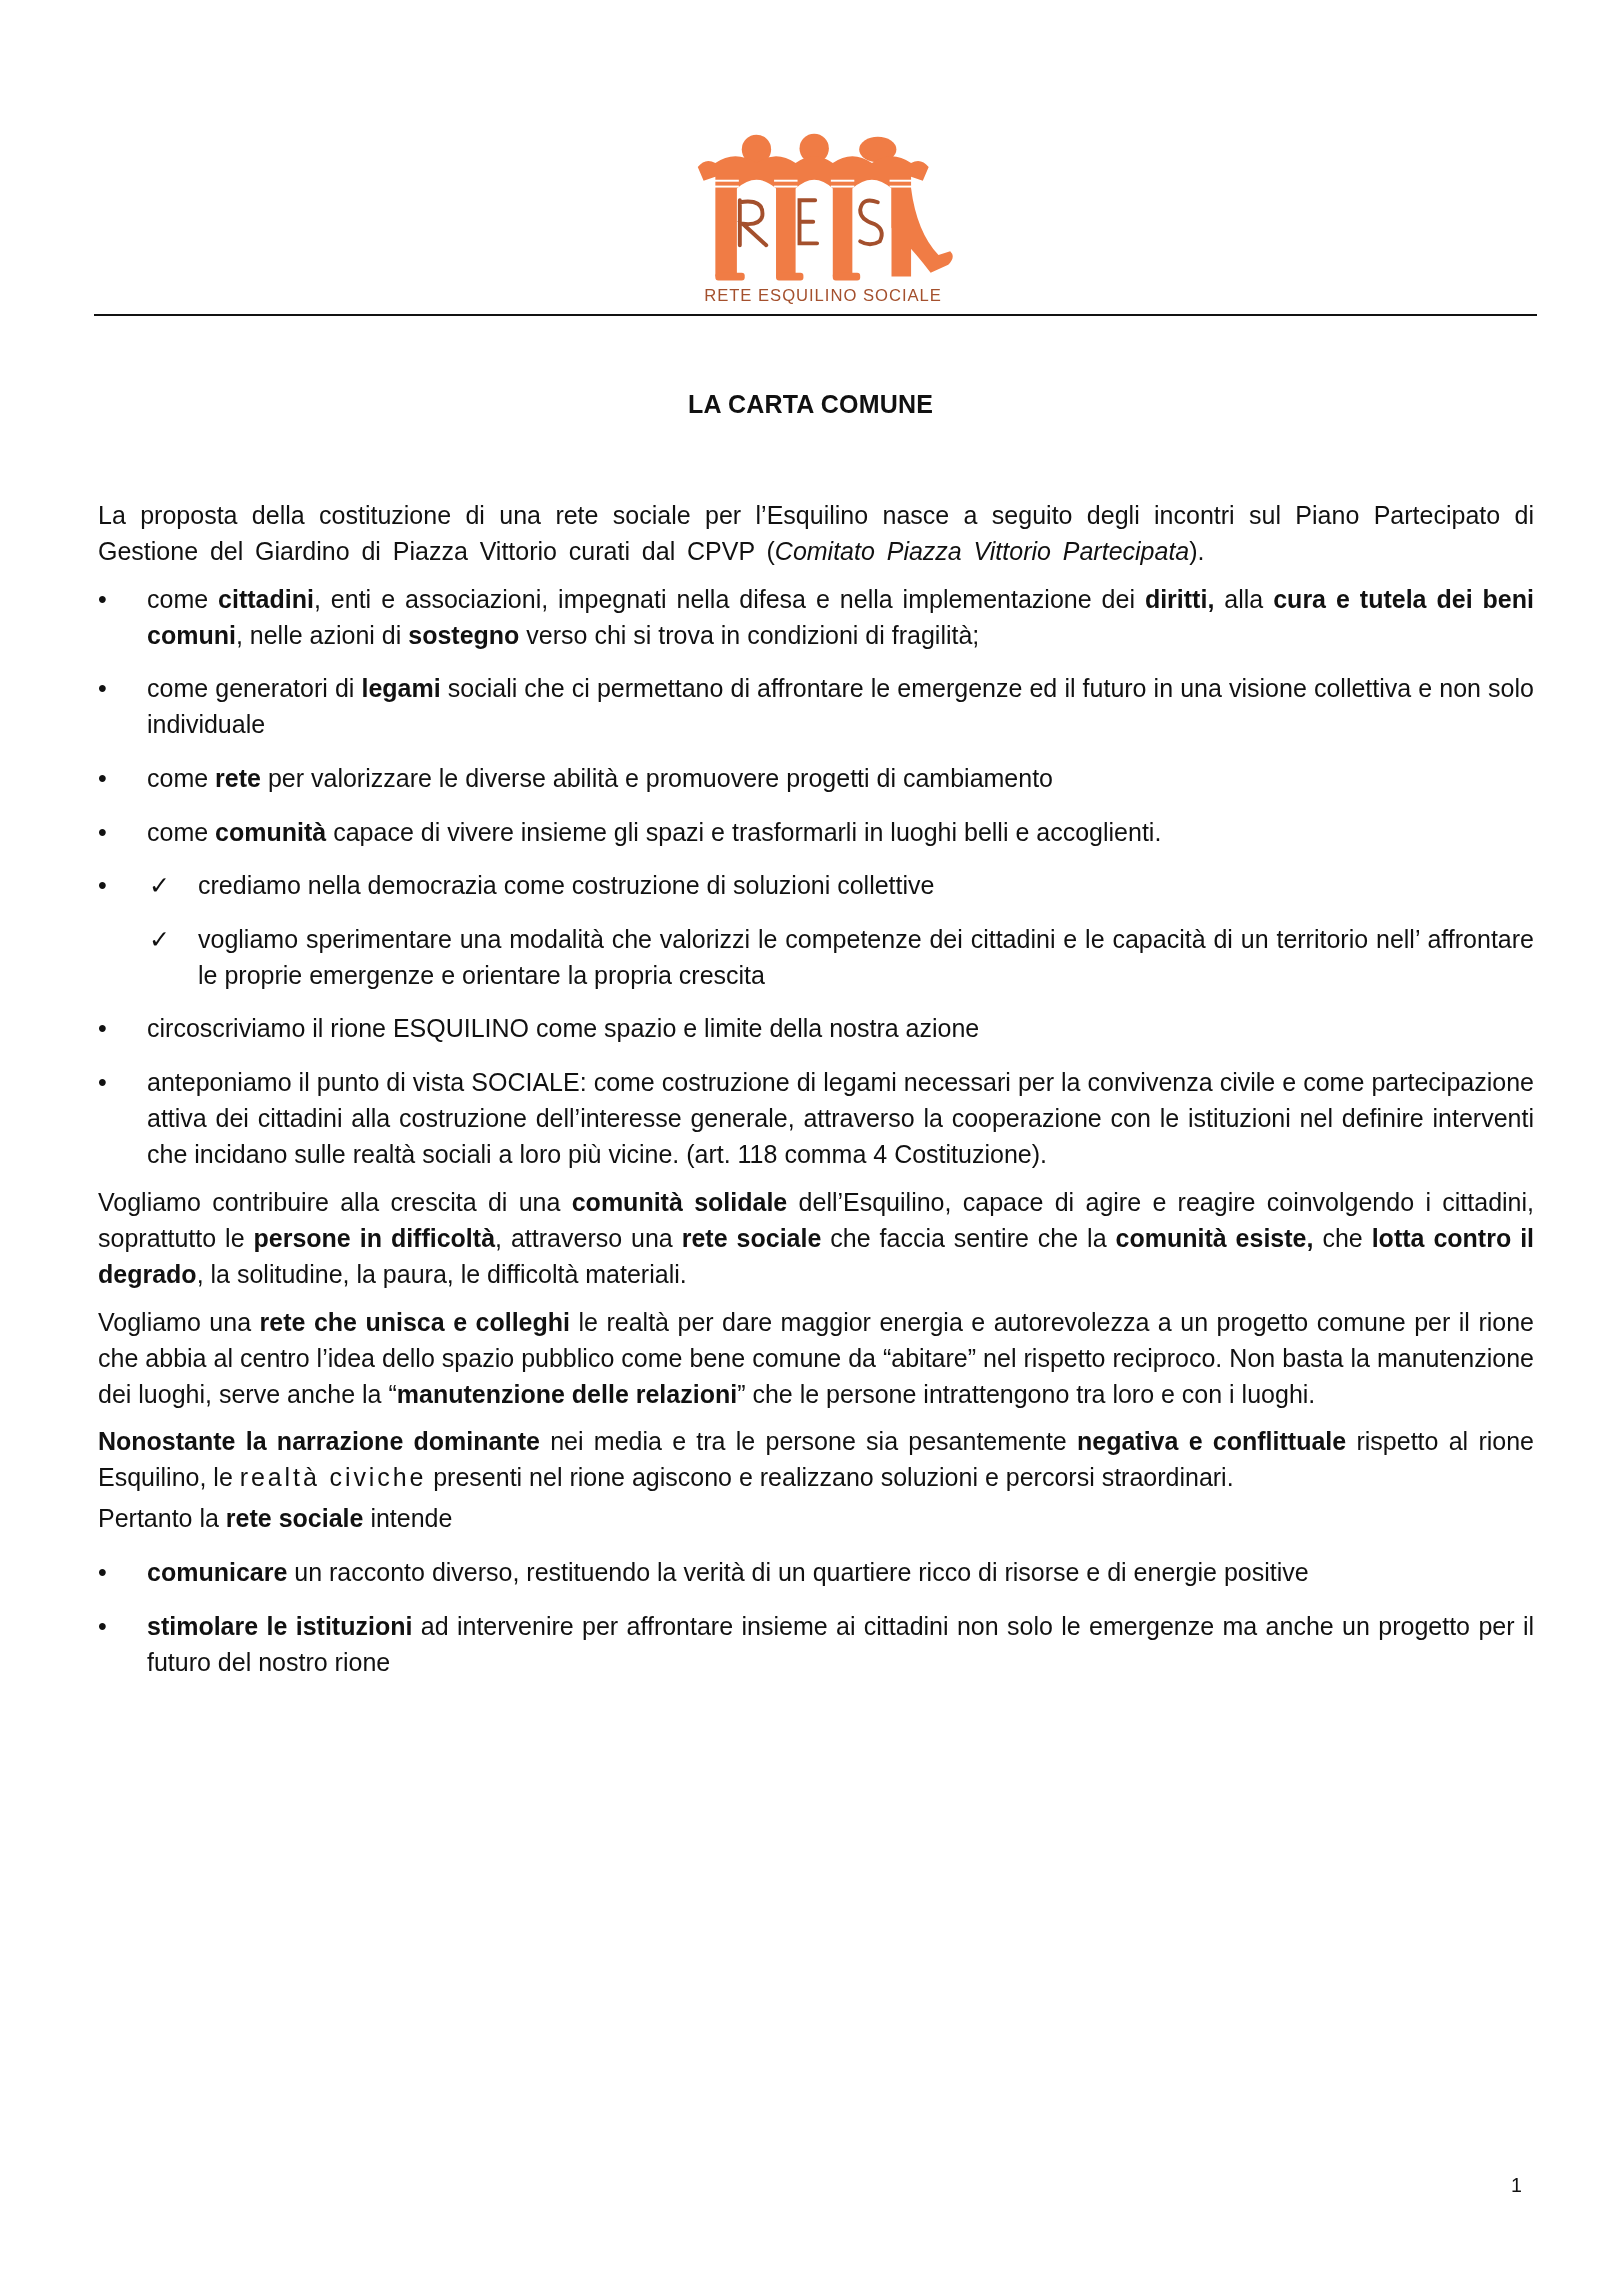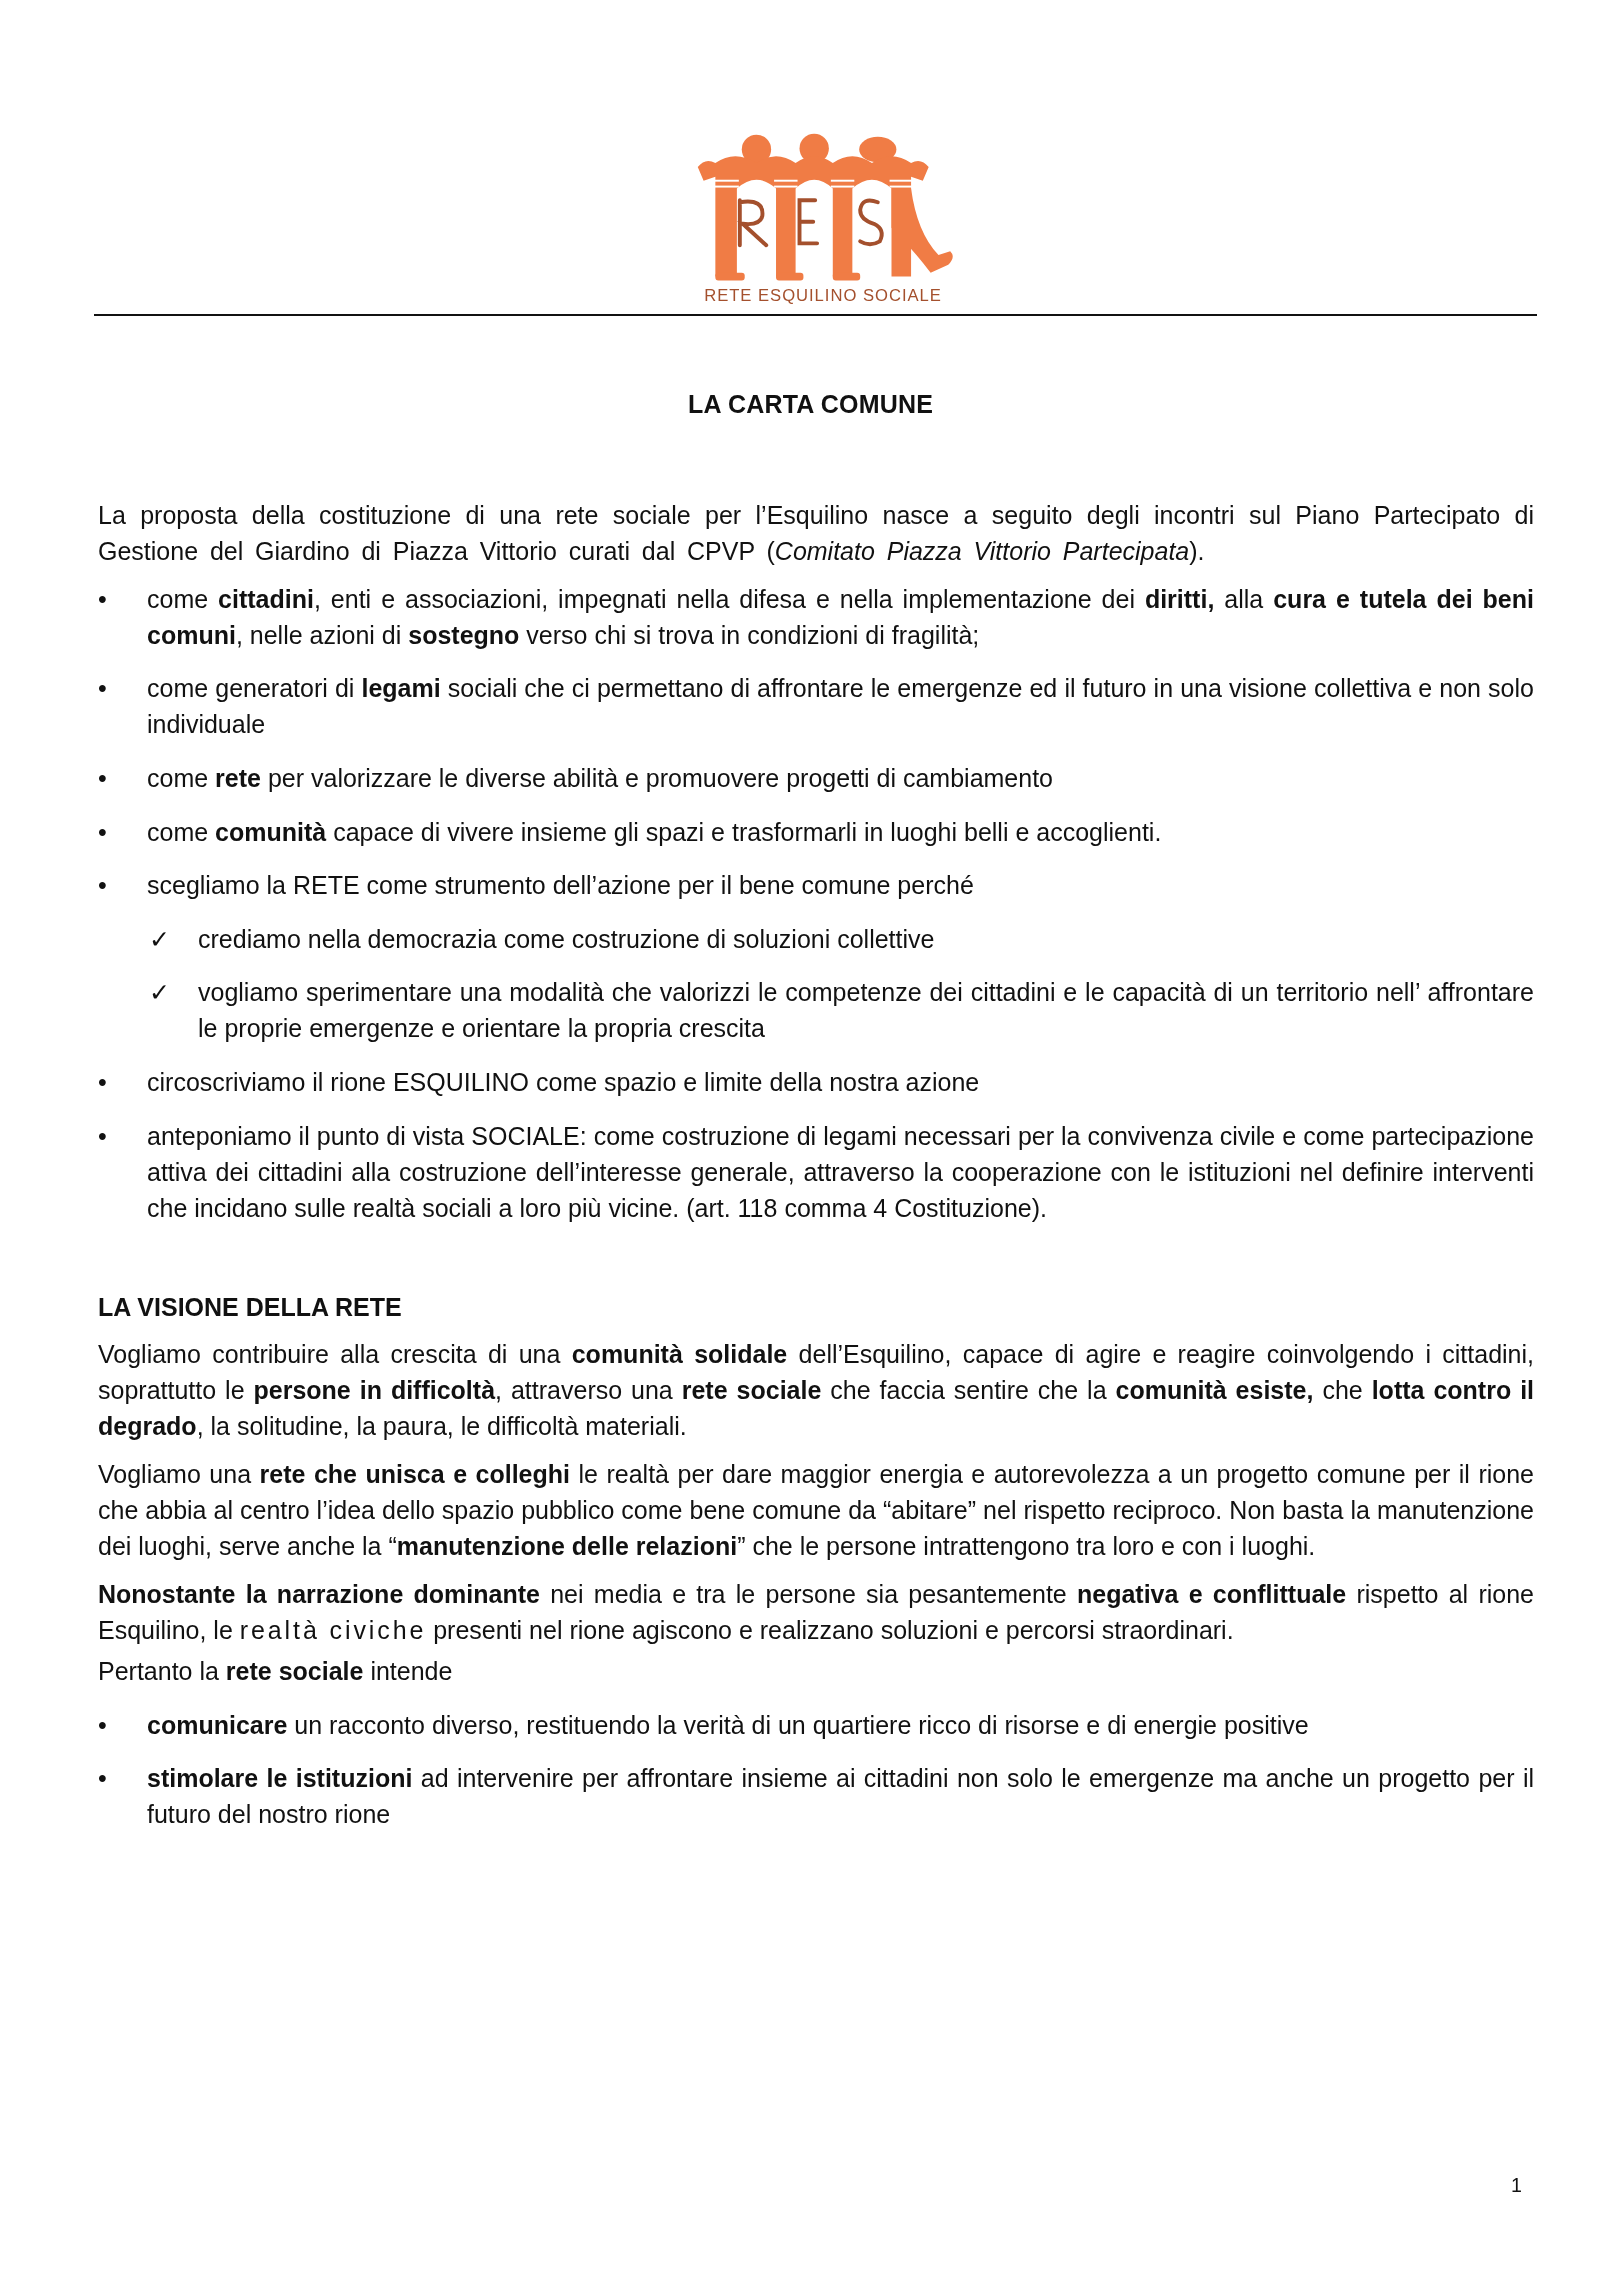--- a/index.html
+++ b/index.html
@@ -65,28 +65,27 @@
 
   <div style="margin-top:11.8px;">
     <p class="li"><span class="bullet">•</span><span>come </span><b>cittadini</b><span>, enti e associazioni, impegnati nella difesa e nella implementazione dei </span><b>diritti,</b><span> alla </span><b>cura e tutela dei beni comuni</b><span>, nelle azioni di </span><b>sostegno</b><span> verso chi si trova in condizioni di fragilità;</span></p>
     <p class="li" style="margin-top:17.6px;"><span class="bullet">•</span><span>come generatori di </span><b>legami</b><span> sociali che ci permettano di affrontare le emergenze ed il futuro in una visione collettiva e non solo individuale</span></p>
     <p class="li" style="margin-top:17.6px;"><span class="bullet">•</span><span>come </span><b>rete</b><span> per valorizzare le diverse abilità e promuovere progetti di cambiamento</span></p>
     <p class="li" style="margin-top:17.6px;"><span class="bullet">•</span><span>come </span><b>comunità</b><span> capace di vivere insieme gli spazi e trasformarli in luoghi belli e accoglienti.</span></p>
   </div>
 
 
   <div style="margin-top:17.6px;">
-    <p class="li"><span class="bullet">•</span><span>scegliamo la RETE come strumento dell’azione per il bene comune perché</span></p>
+    <p class="li"><span class="bullet">•</span></p>
     <p class="li2" style="margin-top:17.6px;"><span class="check">✓</span><span>crediamo nella democrazia come costruzione di soluzioni collettive</span></p>
     <p class="li2" style="margin-top:17.6px;"><span class="check">✓</span><span>vogliamo sperimentare una modalità che valorizzi le competenze dei cittadini e le capacità di un territorio nell’ affrontare le proprie emergenze e orientare la propria crescita</span></p>
     <p class="li" style="margin-top:17.6px;"><span class="bullet">•</span><span>circoscriviamo il rione ESQUILINO come spazio e limite della nostra azione</span></p>
     <p class="li" style="margin-top:17.6px;"><span class="bullet">•</span><span>anteponiamo il punto di vista SOCIALE: come costruzione di legami necessari per la convivenza civile e come partecipazione attiva dei cittadini alla costruzione dell’interesse generale, attraverso la cooperazione con le istituzioni nel definire interventi che incidano sulle realtà sociali a loro più vicine. (art. 118 comma 4 Costituzione).</span></p>
   </div>
 
-  <p class="h2" style="margin-top:63px;">LA VISIONE DELLA RETE</p>
 
   <p class="p" style="margin-top:11.8px;"><span>Vogliamo contribuire alla crescita di una </span><b>comunità solidale</b><span> dell’Esquilino, capace di agire e reagire coinvolgendo i cittadini, soprattutto le </span><b>persone in difficoltà</b><span>, attraverso una </span><b>rete sociale</b><span> che faccia sentire che la </span><b>comunità esiste,</b><span> che </span><b>lotta contro il degrado</b><span>, la solitudine, la paura, le difficoltà materiali.</span></p>
 
   <p class="p" style="margin-top:11.8px;"><span>Vogliamo una </span><b>rete che unisca e colleghi</b><span> le realtà per dare maggior energia e autorevolezza a un progetto comune per il rione che abbia al centro l’idea dello spazio pubblico come bene comune da “abitare” nel rispetto reciproco. Non basta la manutenzione dei luoghi, serve anche la “</span><b>manutenzione delle relazioni</b><span>” che le persone intrattengono tra loro e con i luoghi.</span></p>
 
   <p class="p" style="margin-top:11.8px;"><b>Nonostante la narrazione dominante</b><span> nei media e tra le persone sia pesantemente </span><b>negativa e conflittuale</b><span> rispetto al rione Esquilino, le </span><span class="spaced">realtà civiche</span><span> presenti nel rione agiscono e realizzano soluzioni e percorsi straordinari.</span></p>
 
   <p class="p" style="margin-top:5px;"><span>Pertanto la </span><b>rete sociale</b><span> intende</span></p>
 
   <div style="margin-top:17.6px;">

